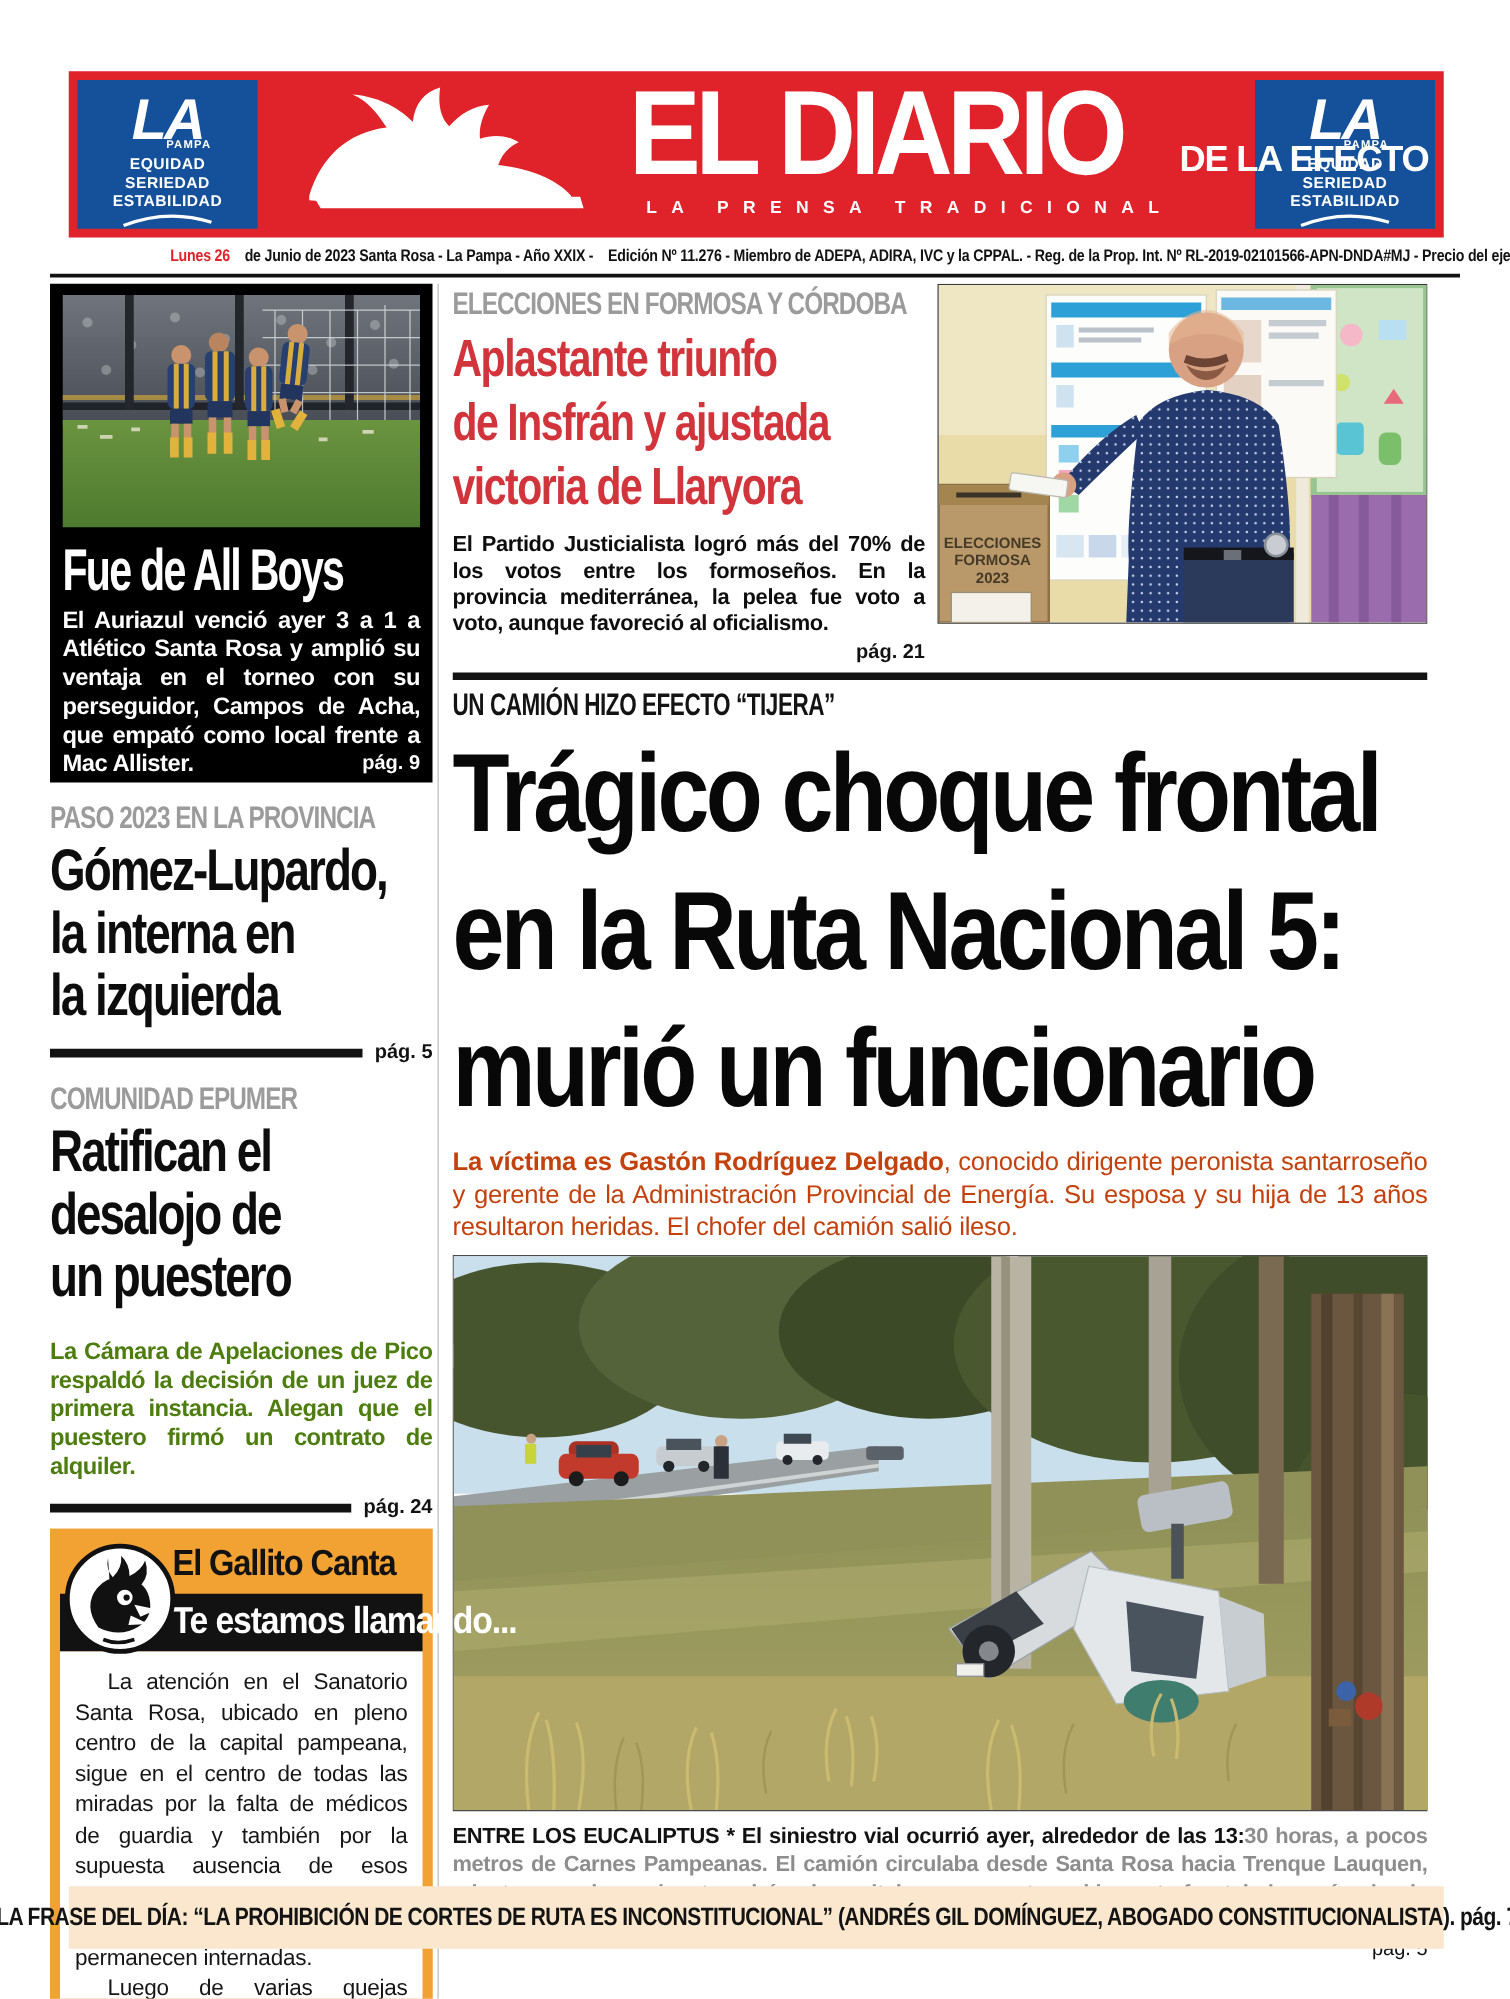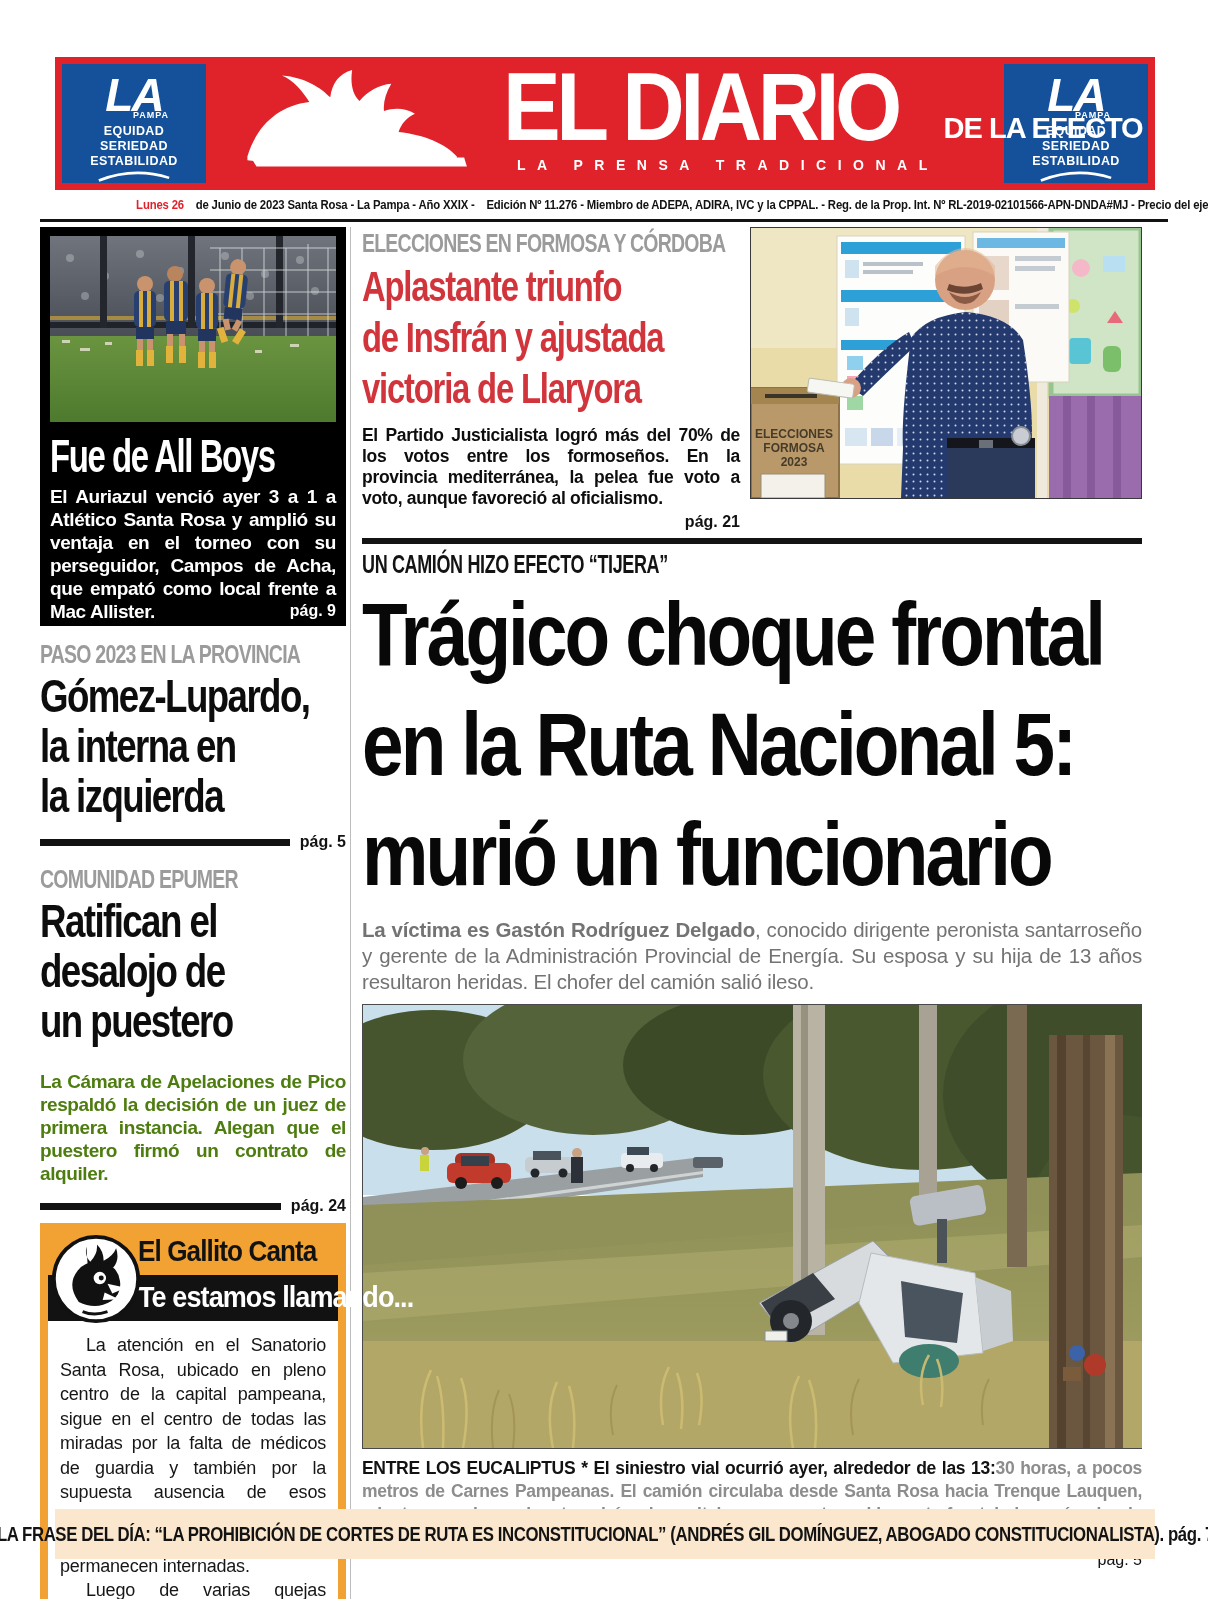--- a/index.html
+++ b/index.html
@@ -61,21 +61,21 @@
   .elec-headline span{display:block;color:#d2343c;font-size:42px;font-weight:bold;letter-spacing:-1.5px;line-height:49px;transform:scaleX(.78);transform-origin:left;white-space:nowrap;margin-top:2px;}
   .elec-kicker{margin:2px 0 4px;}
   .elec-body{font-size:17.5px;font-weight:bold;line-height:21px;text-align:justify;letter-spacing:-.3px;margin-top:12px;color:#0d0d0d;hyphens:auto;}
   .elec-pg{text-align:right;font-size:16px;font-weight:bold;margin-top:4px;color:#121212;}
   .elec-photo{margin-left:10px;}
   .elec-photo svg{display:block;width:390px;height:270px;border:1px solid #3a3a3a;}
   .rule-thick{height:6px;background:#131313;margin:7px 0 6px;}
   .crash-kicker{color:#131313;font-size:25px;font-weight:bold;letter-spacing:-.5px;transform:scaleX(.72);transform-origin:left;white-space:nowrap;margin:2px 0 0;}
   .crash-headline{margin-top:0px;}
   .crash-headline span{display:block;font-size:89px;font-weight:bold;color:#080808;letter-spacing:-3.5px;line-height:110px;transform:scaleX(.84);transform-origin:left;white-space:nowrap;}
-  .crash-lead{font-size:20.5px;line-height:26px;text-align:justify;margin:8px 0 9px;color:#737373;letter-spacing:-.2px;hyphens:auto;}
+  .crash-lead{font-size:20.5px;line-height:26px;text-align:justify;margin:8px 0 9px;color:#c2410c;letter-spacing:-.2px;hyphens:auto;}
   .lead-bold{font-weight:bold;}
   .crash-photo svg{display:block;width:780px;height:443px;border:1px solid #4a4a4a;}
   .crash-caption{font-size:17.5px;font-weight:bold;line-height:23px;text-align:justify;margin-top:8px;color:#8d8d8d;letter-spacing:-.3px;hyphens:auto;}
   .cap-bold{color:#121212;}
   .crash-pg{text-align:right;font-size:16px;font-weight:normal;color:#121212;margin-top:2px;}
 
   
   .bottom-strip{position:absolute;left:55px;top:1509px;width:1100px;height:50px;background:#fae7cd;display:flex;align-items:center;justify-content:center;}
   .strip-text{font-size:20px;font-weight:bold;color:#131313;letter-spacing:-.5px;transform:scaleX(.84);transform-origin:center;white-space:nowrap;}
 </style>

